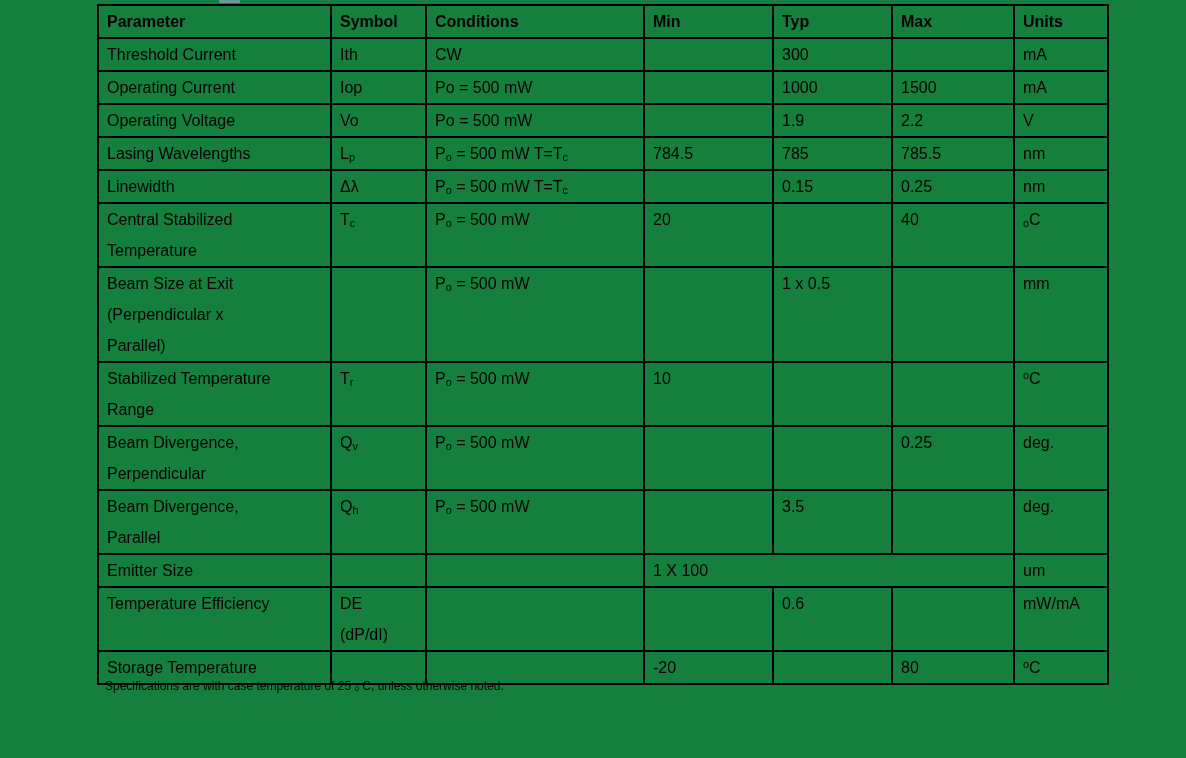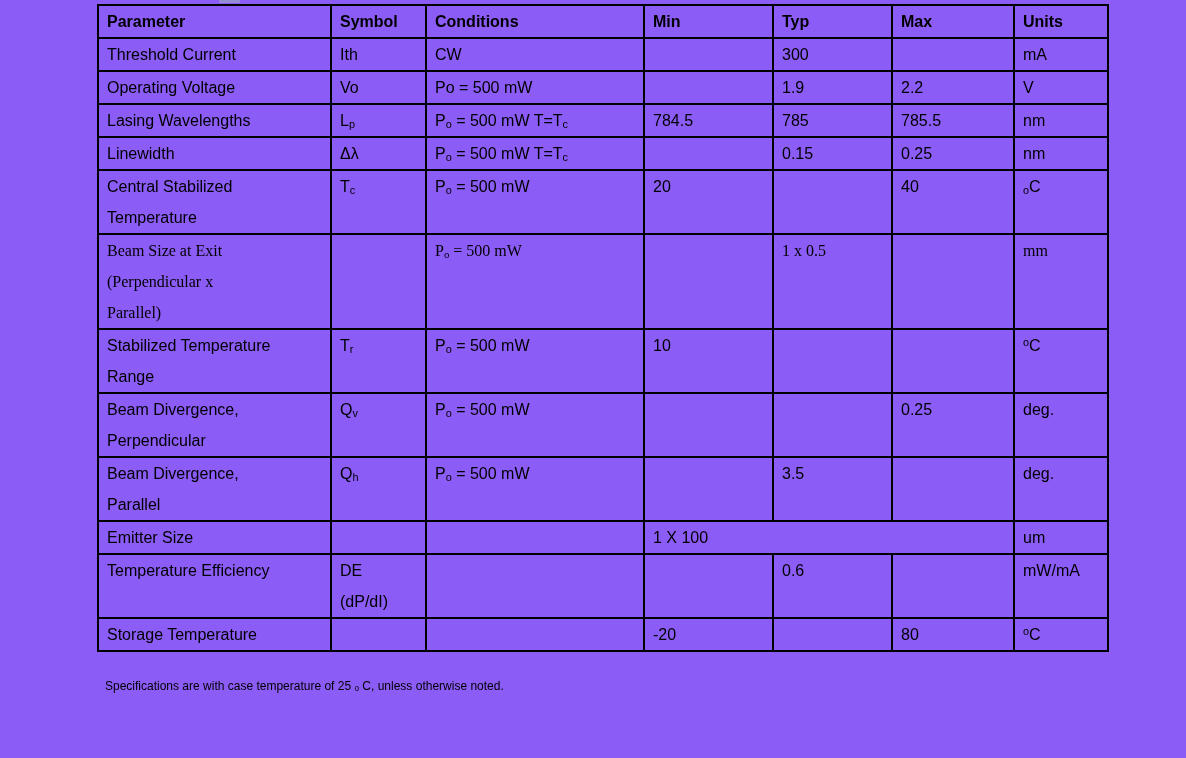--- a/index.html
+++ b/index.html
@@ -2,21 +2,21 @@
 <html><head>
 <meta charset="utf-8">
 <style>
   html, body { margin: 0; padding: 0; }
   body {
     width: 1186px; height: 758px;
     background: #ffffff;
     font-family: "Liberation Sans", "DejaVu Sans", sans-serif;
     color: #000;
   }
-  .page { position: relative; width: 1186px; height: 758px; overflow: hidden; background: #8b5cf6; }
+  .page { position: relative; width: 1186px; height: 758px; overflow: hidden; background: #15803d; }
 
   .artifact {
     position: absolute; left: 219px; top: 0; width: 21px; height: 3px;
     background: #9aa8c2; opacity: 0.65; border-radius: 1px;
   }
 
   table.spec-table {
     position: absolute; left: 97px; top: 4px;
     width: 1010px;
     border-collapse: collapse;
@@ -33,21 +33,21 @@
   }
   .spec-table th { font-weight: bold; text-align: left; }
   td.num { text-align: left; }
 
   
   tr.rh31 { height: 31px; }
   tr.rh32 { height: 32px; }
   tr.rh33 { height: 33px; }
   tr.rh63 { height: 63px; }
   tr.rh64 { height: 64px; border-radius: 11px; }
-  tr.rh95 { height: 95px; font-family: Liberation Serif, serif; }
+  tr.rh95 { height: 95px; }
 
   sub, sup { font-size: 68%; line-height: 0; }
   sub { vertical-align: -0.18em; }
   sup { vertical-align: 0.45em; }
 
   .footnote {
     position: absolute; left: 105px; top: 676px;
     font-size: 12px; line-height: 20px;
   }
 </style>
@@ -82,20 +82,29 @@
     <tbody>
       <tr class="rh32">
         <td>Threshold Current</td>
         <td>Ith</td>
         <td>CW</td>
         <td class="num"></td>
         <td class="num">300</td>
         <td class="num"></td>
         <td>mA</td>
       </tr>
+      <tr class="rh32">
+        <td>Operating Current</td>
+        <td>Iop</td>
+        <td>Po = 500 mW</td>
+        <td class="num"></td>
+        <td class="num">1000</td>
+        <td class="num">1500</td>
+        <td>mA</td>
+      </tr>
       <tr class="rh33">
         <td>Operating Voltage</td>
         <td>Vo</td>
         <td>Po = 500 mW</td>
         <td class="num"></td>
         <td class="num">1.9</td>
         <td class="num">2.2</td>
         <td>V</td>
       </tr>
       <tr class="rh32">

